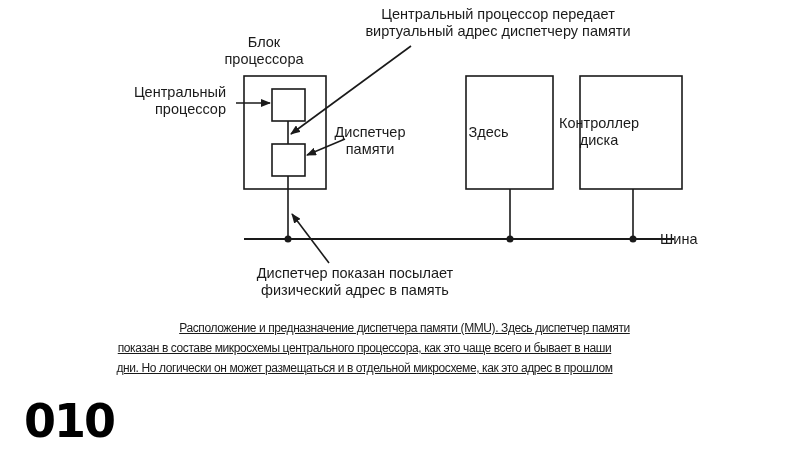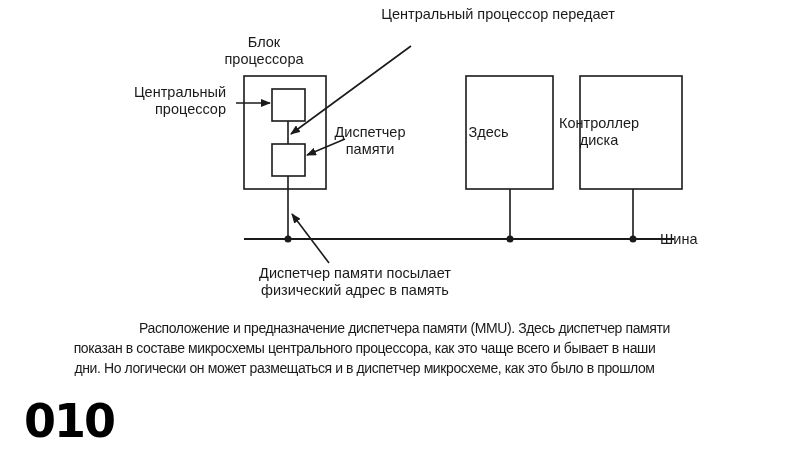--- a/index.html
+++ b/index.html
@@ -1,19 +1,19 @@
 <!DOCTYPE html>
 <html><head>
 <meta charset="utf-8">
 <style>
   html, body { margin: 0; padding: 0; background: #ffffff; }
   body { width: 800px; height: 450px; position: relative; overflow: hidden; }
   .diagram { position: absolute; left: 0; top: 0; width: 800px; height: 320px; padding-left: 21px; }
   .lbl { position: absolute; font-family: "Liberation Sans", sans-serif; font-size: 14.5px; color: #1a1a1a; line-height: 17px; text-align: center; white-space: nowrap; }
-  .caption { position: absolute; left: 0; top: 318px; width: 729px; font-family: "Liberation Sans", sans-serif; font-size: 14px; color: #1a1a1a; line-height: 20px; text-align: center; letter-spacing: -0.4px; }
+  .caption { position: absolute; left: 0; top: 318px; width: 729px; font-family: "Liberation Sans", sans-serif; font-size: 12px; color: #1a1a1a; line-height: 20px; text-align: center; letter-spacing: -0.4px; text-decoration: underline; }
   .caption .line { display: block; white-space: nowrap; }
   .caption .line.first { text-indent: 80px; }
   .slide-number { position: absolute; left: 24px; top: 394px; font-family: "DejaVu Sans", sans-serif; font-weight: bold; font-size: 46px; color: #000000; letter-spacing: -2px; }
 </style>
 </head>
 <body>
 
 <div class="diagram">
   <svg width="800" height="320" viewBox="0 0 800 320">
     <defs>
@@ -43,44 +43,45 @@
     </g>
     <g fill="#1a1a1a">
       <circle cx="267" cy="239" r="3.5"></circle>
       <circle cx="489" cy="239" r="3.5"></circle>
       <circle cx="612" cy="239" r="3.5"></circle>
     </g>
   </svg>
 
   <div class="lbl" style="left:348px; top:6px; width:300px;">
     <span>Центральный процессор передает</span><br>
+    <span>виртуальный адрес диспетчеру памяти</span>
   </div>
   <div class="lbl" style="left:214px; top:34px; width:100px;">
     <span>Блок</span><br>
     <span>процессора</span>
   </div>
   <div class="lbl" style="left:114px; top:84px; width:112px; text-align:right;">
     <span>Центральный</span><br>
     <span>процессор</span>
   </div>
   <div class="lbl" style="left:322px; top:124px; width:96px;">
     <span>Диспетчер</span><br>
     <span>памяти</span>
   </div>
   <div class="lbl" style="left:445px; top:124px; width:87px;">Здесь</div>
   <div class="lbl" style="left:559px; top:115px; width:80px;">
     <span>Контроллер</span><br>
     <span>диска</span>
   </div>
   <div class="lbl" style="left:660px; top:231px; text-align:right;">Шина</div>
   <div class="lbl" style="left:225px; top:265px; width:260px;">
-    <span>Диспетчер памяти посылает</span><br>
+    <span>Диспетчер показан посылает</span><br>
     <span>физический адрес в память</span>
   </div>
 </div>
 
 <div class="caption">
   <span class="line first">Расположение и предназначение диспетчера памяти (MMU). Здесь диспетчер памяти</span>
   <span class="line">показан в составе микросхемы центрального процессора, как это чаще всего и бывает в наши</span>
-  <span class="line">дни. Но логически он может размещаться и в диспетчер микросхеме, как это было в прошлом</span>
+  <span class="line">дни. Но логически он может размещаться и в отдельной микросхеме, как это адрес в прошлом</span>
 </div>
 
 <div class="slide-number">010</div>
 
 </body></html>

